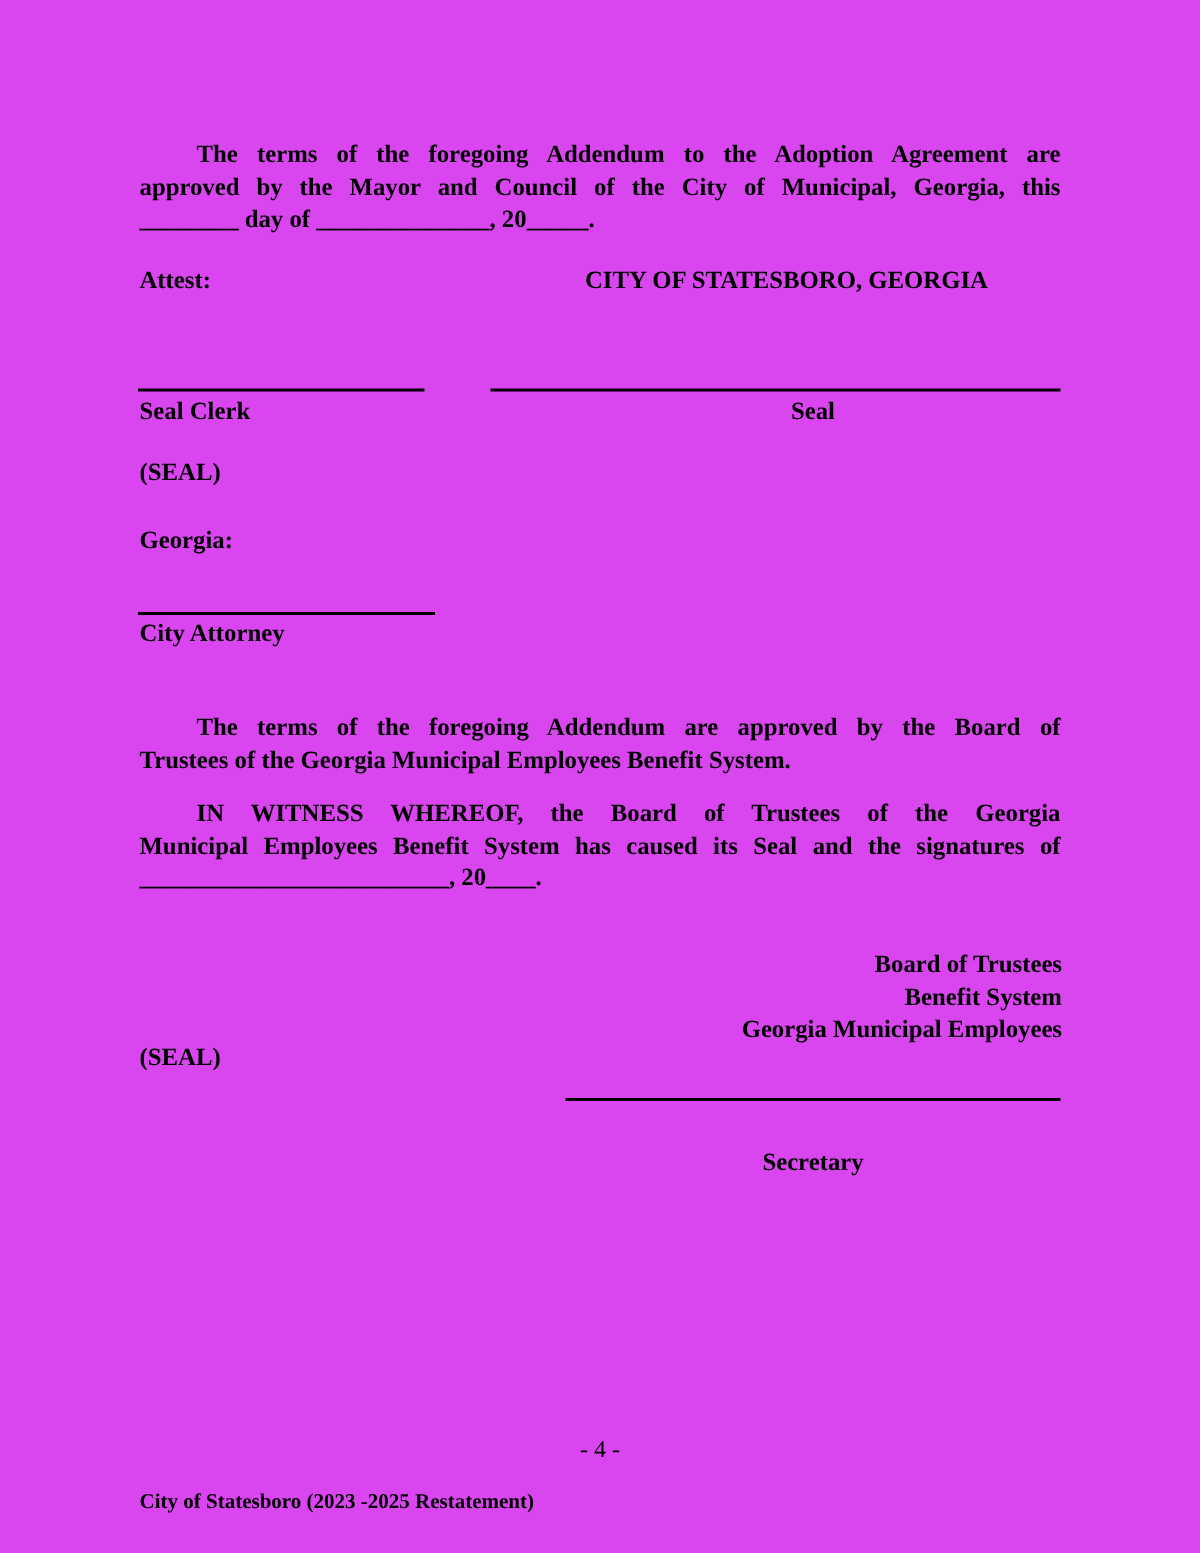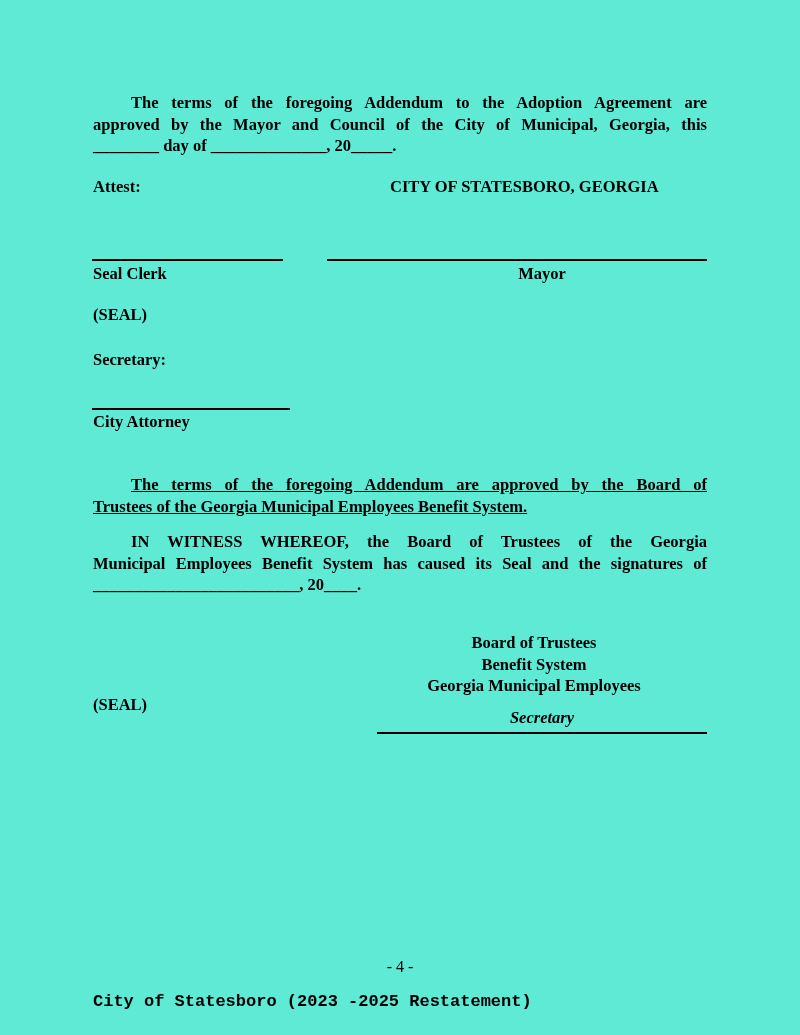--- a/index.html
+++ b/index.html
@@ -4,90 +4,89 @@
 <style>
   html, body {
     margin: 0;
     padding: 0;
     background: #ffffff;
   }
   .page {
     position: relative;
     width: 800px;
     height: 1035px;
-    background: #5eead4;
+    background: #d946ef;
     color: #000000;
     font-family: "Liberation Serif", "DejaVu Serif", serif;
     font-weight: bold;
     font-size: 16.5px;
     line-height: 21.5px;
     overflow: hidden;
   }
   .abs { position: absolute; }
   .para { width: 614px; }
   .jline { text-align: justify; text-align-last: justify; }
   .lline { text-align: left; }
   .indent { text-indent: 38px; }
   .sig-line {
     border-bottom: 2px solid #000000;
   }
   .center { text-align: center; }
-  .board-block { text-align: center; line-height: 21.5px; }
+  .board-block { text-align: right; line-height: 21.5px; }
   .page-number {
     font-weight: normal;
     font-size: 16px;
     text-align: center;
   }
   .footer-note {
-    font-size: 17px;
-    font-family: Liberation Mono, monospace;
+    font-size: 14px;
   }
 </style>
 </head>
 <body>
 
 <div class="page">
 
   <div class="abs para" style="top:92px; left:93px;">
     <div class="jline indent">The terms of the foregoing Addendum to the Adoption Agreement are</div>
     <div class="jline">approved by the Mayor and Council of the City of Municipal, Georgia, this</div>
     <div class="lline">________ day of ______________, 20_____.</div>
   </div>
 
   <div class="abs" style="top:176px; left:93px;">Attest:</div>
   <div class="abs" style="top:176px; left:390px;">CITY OF STATESBORO, GEORGIA</div>
 
   <div class="abs sig-line" style="top:243px; left:92px; width:191px; height:16px;"></div>
   <div class="abs sig-line" style="top:243px; left:327px; width:380px; height:16px;"></div>
   <div class="abs" style="top:263px; left:93px;">Seal Clerk</div>
-  <div class="abs center" style="top:263px; left:377px; width:330px;">Mayor</div>
+  <div class="abs center" style="top:263px; left:377px; width:330px;">Seal</div>
 
   <div class="abs" style="top:304px; left:93px;">(SEAL)</div>
-  <div class="abs" style="top:349px; left:93px;">Secretary:</div>
+  <div class="abs" style="top:349px; left:93px;">Georgia:</div>
   <div class="abs sig-line" style="top:392px; left:92px; width:198px; height:16px;"></div>
   <div class="abs" style="top:411px; left:93px;">City Attorney</div>
 
-  <div class="abs para" style="top:474px; left:93px;text-decoration:underline;">
+  <div class="abs para" style="top:474px; left:93px;">
     <div class="jline indent">The terms of the foregoing Addendum are approved by the Board of</div>
     <div class="lline">Trustees of the Georgia Municipal Employees Benefit System.</div>
   </div>
 
   <div class="abs para" style="top:531px; left:93px;">
     <div class="jline indent">IN WITNESS WHEREOF, the Board of Trustees of the Georgia</div>
     <div class="jline">Municipal Employees Benefit System has caused its Seal and the signatures of</div>
     <div class="lline">_________________________, 20____.</div>
   </div>
 
   <div class="abs board-block" style="top:632px; left:360px; width:348px;">
     <div>Board of Trustees</div>
     <div>Benefit System</div>
     <div>Georgia Municipal Employees</div>
   </div>
 
   <div class="abs" style="top:694px; left:93px;">(SEAL)</div>
   <div class="abs sig-line" style="top:716px; left:377px; width:330px; height:16px;"></div>
-  <div class="abs center" style="top:707px; left:377px; width:330px;font-style:italic;">Secretary</div>
+  <div class="abs center" style="top:764px; left:377px; width:330px;">Secretary</div>
 
   <div class="abs page-number" style="top:956px; left:0px; width:800px;">- 4 -</div>
 
   <div class="abs footer-note" style="top:991px; left:93px;">City of Statesboro (2023 -2025 Restatement)</div>
 
 </div>
 
 </body></html>

